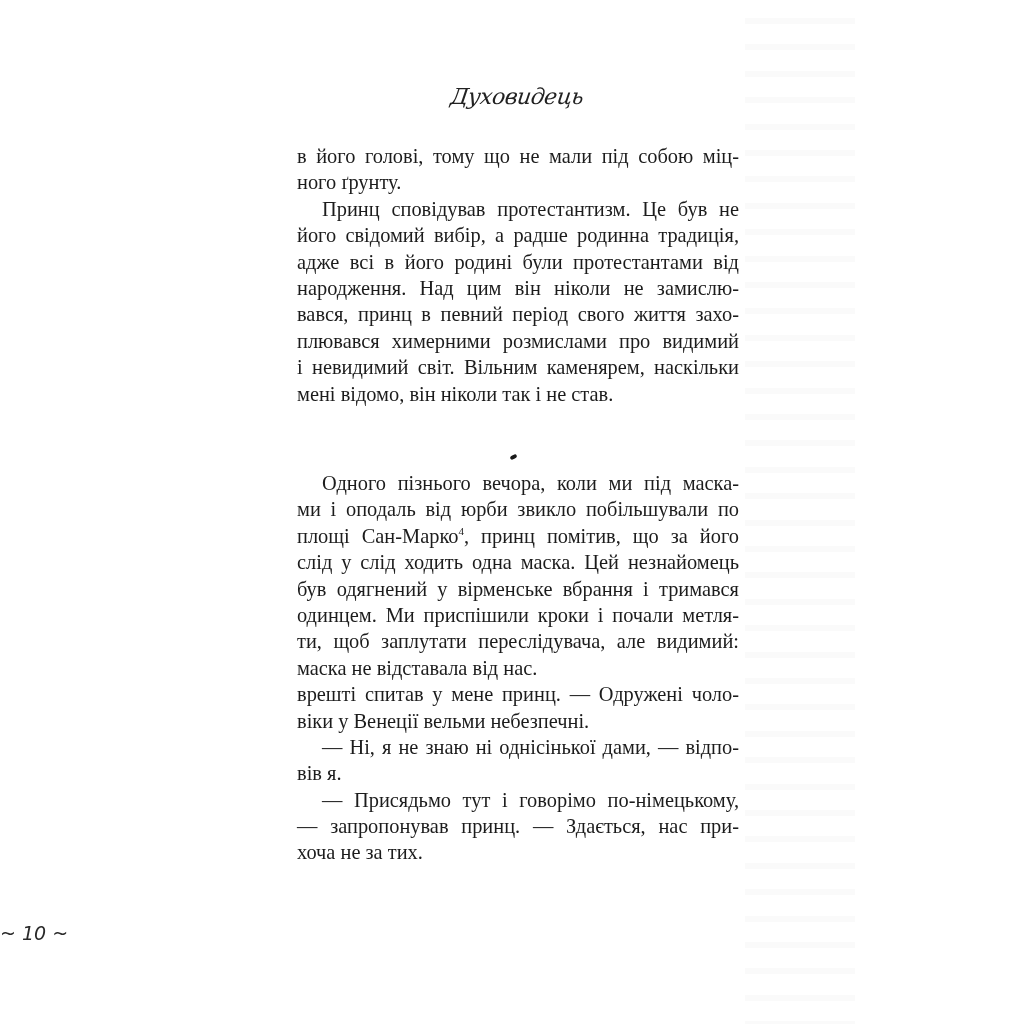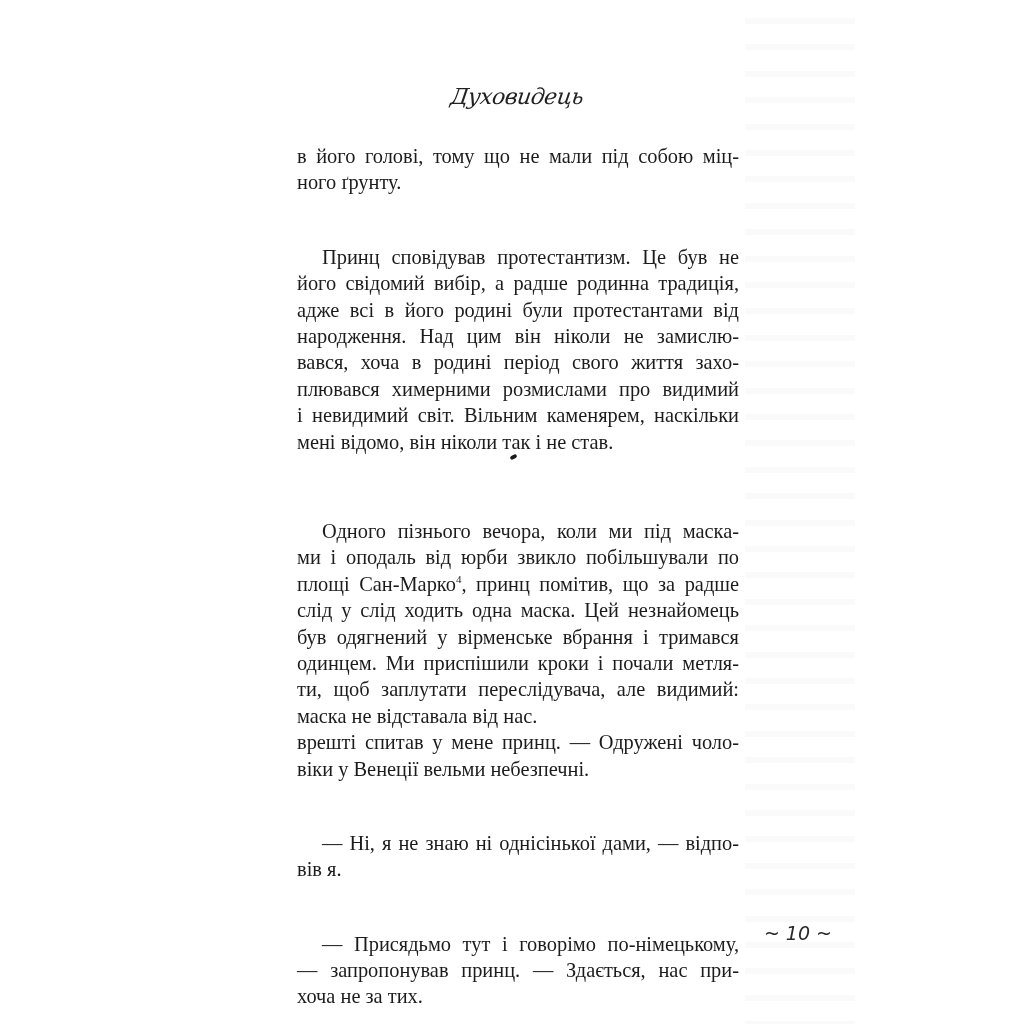--- a/index.html
+++ b/index.html
@@ -60,21 +60,20 @@
       white-space: nowrap;
       text-align: justify;
       text-align-last: justify;
       height: 26.4px;
     }
     .line.last {
       text-align-last: left;
     }
     .indent {
       padding-left: 25px;
-      margin-top: 48px;
     }
     .ornament {
       position: absolute;
       top: 452px;
       left: 508px;
       width: 12px;
       height: 10px;
     }
     .ornament span {
       display: block;
@@ -89,55 +88,55 @@
     sup.fn {
       font-size: 11px;
       vertical-align: 8px;
       line-height: 0;
     }
     .page-number {
       position: absolute;
       top: 922px;
       left: 0;
       width: 832px;
-      text-align: right;
+      text-align: left;
       font-family: "DejaVu Sans", sans-serif;
       font-style: italic;
       font-size: 19px;
       color: #2a2a2a;
     }
   </style>
 </head>
 <body>
 
 <div class="bleed"></div>
 
 <div class="running-head">Духовидець</div>
 
 <div class="text-block block-1">
   <span class="line">в його голові, тому що не мали під собою міц-</span>
   <span class="line last">ного ґрунту.</span>
   <span class="line indent">Принц сповідував протестантизм. Це був не</span>
   <span class="line">його свідомий вибір, а радше родинна традиція,</span>
   <span class="line">адже всі в його родині були протестантами від</span>
   <span class="line">народження. Над цим він ніколи не замислю-</span>
-  <span class="line">вався, хоча в родині період свого життя захо-</span>
+  <span class="line">вався, принц в певний період свого життя захо-</span>
   <span class="line">плювався химерними розмислами про видимий</span>
   <span class="line">і невидимий світ. Вільним каменярем, наскільки</span>
   <span class="line last">мені відомо, він ніколи так і не став.</span>
 </div>
 
 <div class="ornament">
     <span></span>
   </div>
 
 <div class="text-block block-2">
   <span class="line indent">Одного пізнього вечора, коли ми під маска-</span>
   <span class="line">ми і оподаль від юрби звикло побільшували по</span>
-  <span class="line"><span>площі Сан-Марко</span><sup class="fn">4</sup><span>, принц помітив, що за радше</span></span>
+  <span class="line"><span>площі Сан-Марко</span><sup class="fn">4</sup><span>, принц помітив, що за його</span></span>
   <span class="line">слід у слід ходить одна маска. Цей незнайомець</span>
   <span class="line">був одягнений у вірменське вбрання і тримався</span>
   <span class="line">одинцем. Ми приспішили кроки і почали метля-</span>
   <span class="line">ти, щоб заплутати переслідувача, але видимий:</span>
   <span class="line last">маска не відставала від нас.</span>
   <span class="line">врешті спитав у мене принц. — Одружені чоло-</span>
   <span class="line last">віки у Венеції вельми небезпечні.</span>
   <span class="line indent">— Ні, я не знаю ні однісінької дами, — відпо-</span>
   <span class="line last">вів я.</span>
   <span class="line indent">— Присядьмо тут і говорімо по-німецькому,</span>

